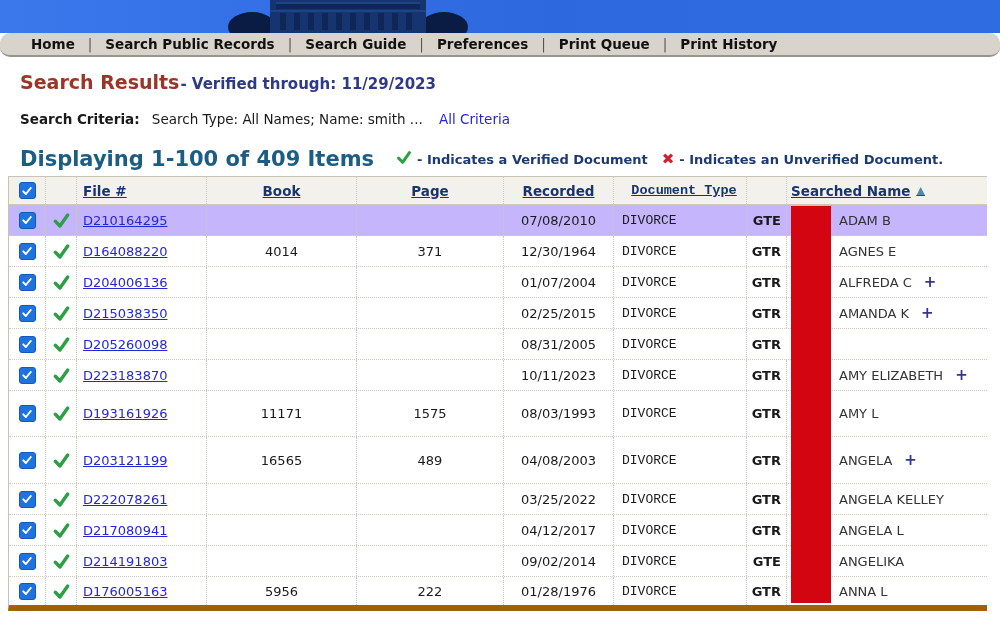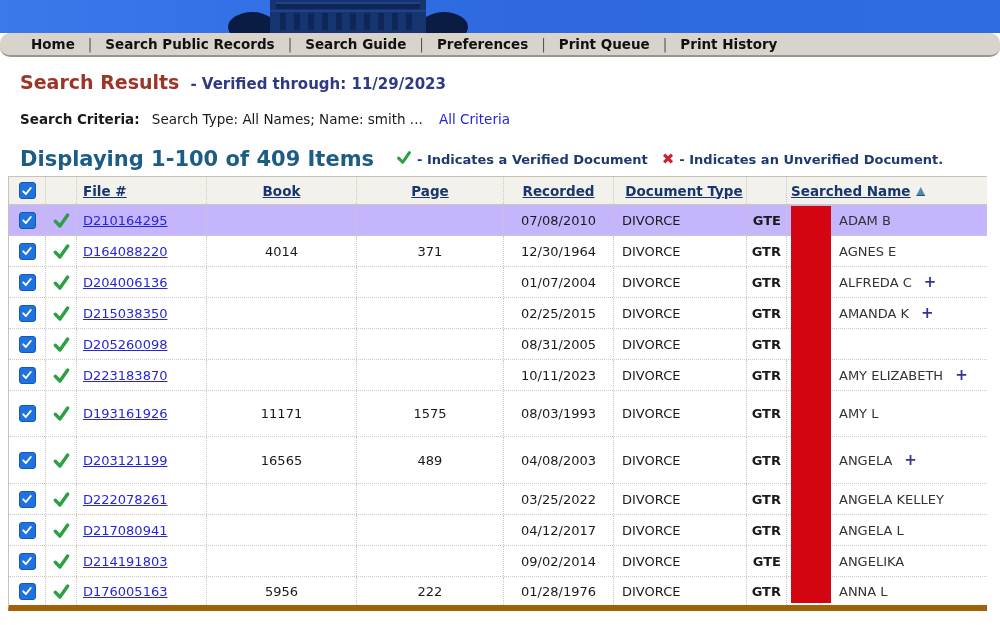--- a/index.html
+++ b/index.html
@@ -16,21 +16,21 @@
             border-bottom:2px solid #9a958c;
             display:flex; align-items:center; padding-left:31px;
             font-size:13.5px; font-weight:bold; color:#111;border-radius:10px; }
   .navbar .nav-item { cursor:pointer; white-space:nowrap; }
   .navbar .sep { color:#555; margin:0 13px; font-weight:normal; }
 
   
   .content { padding-left:20px; }
   .title-line { margin-top:14px; display:flex; align-items:baseline; }
   .page-title { font-size:19px; font-weight:bold; color:#9a3528;text-align:center; }
-  .verified-through { font-size:15px; font-weight:bold; color:#2f3a85; margin-left:11px; }
+  .verified-through { font-size:15px; font-weight:bold; color:#2f3a85; margin-left:1px; }
 
   .criteria-line { margin-top:18px; font-size:13.5px; color:#1a1a1a; }
   .criteria-label { font-weight:bold; }
   .criteria-text { margin-left:8px; }
   .all-criteria { color:#2626d8; margin-left:12px; cursor:pointer; text-decoration:none; }
 
   .results-bar { margin-top:20px; display:flex; align-items:center; }
   .displaying { font-size:21px; font-weight:bold; color:#1c5d86; }
   .legend { font-size:13px; font-weight:bold; color:#1c3a70; }
   .legend-check { margin-left:22px; margin-right:5px; }
@@ -46,21 +46,21 @@
   .trow.hl { background:#c4b5fd; }
   .trow.t46 { height:46px; }
   .trow.t47 { height:47px; }
   .trow.t28 { height:28px; border-bottom:none; }
   .cell { display:flex; align-items:center; border-left:1px dotted #cfc7ba;
           font-size:13px; color:#1a1a1a; overflow:hidden; }
   .cell:first-child { border-left:none; }
   .c-cb, .c-vf { justify-content:center; }
   .c-file { padding-left:6px; }
   .c-book, .c-page, .c-rec { justify-content:center; }
-  .c-doc { padding-left:8px; }
+  .c-doc { padding-left:8px;font-family:Liberation Mono, monospace; }
   .c-gt { justify-content:flex-end; padding-right:5px; font-weight:bold; }
   .c-name { padding-left:52px; color:#333; }
 
   .hcell { font-size:13.5px; font-weight:bold; color:#17356e; }
   .hlink { color:#17356e; text-decoration:underline; cursor:pointer; }
   .sort-arrow { color:#4e8cae; font-size:11px; margin-left:6px; }
 
   .cb { width:17px; height:17px; background:#1e73e0; border:1px solid #1659b4;
         border-radius:3px; display:inline-flex; align-items:center; justify-content:center;
         cursor:pointer; }

